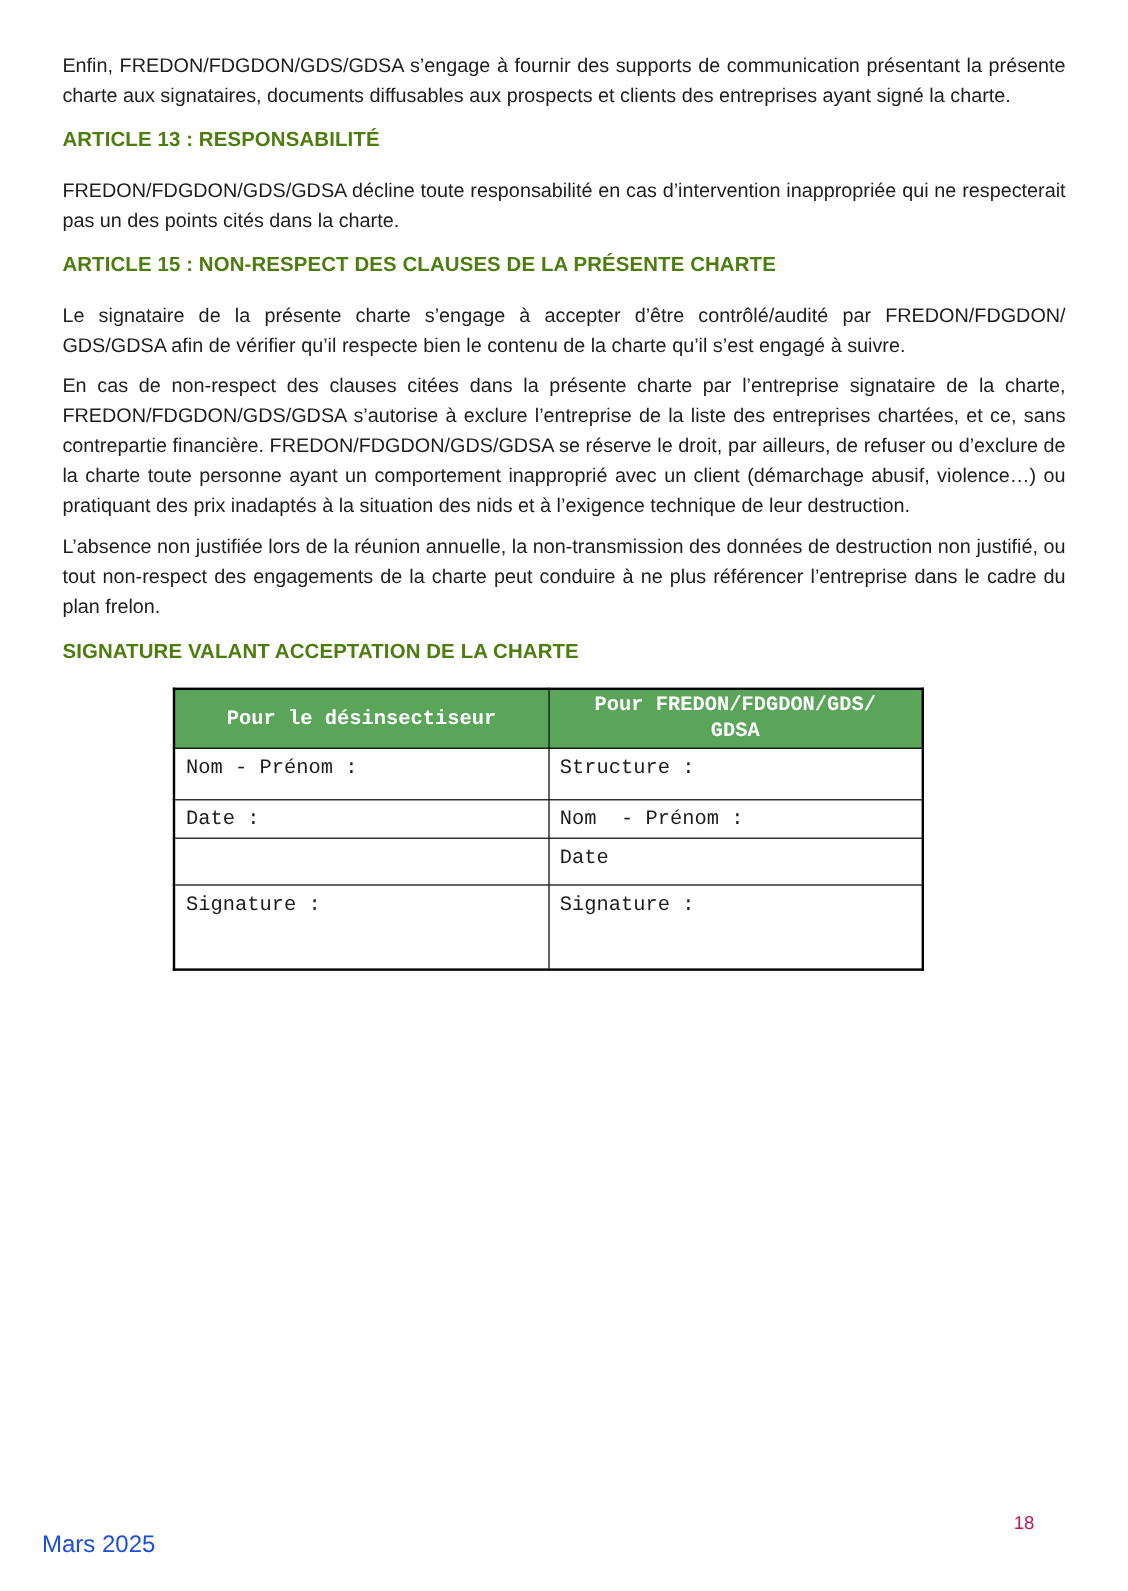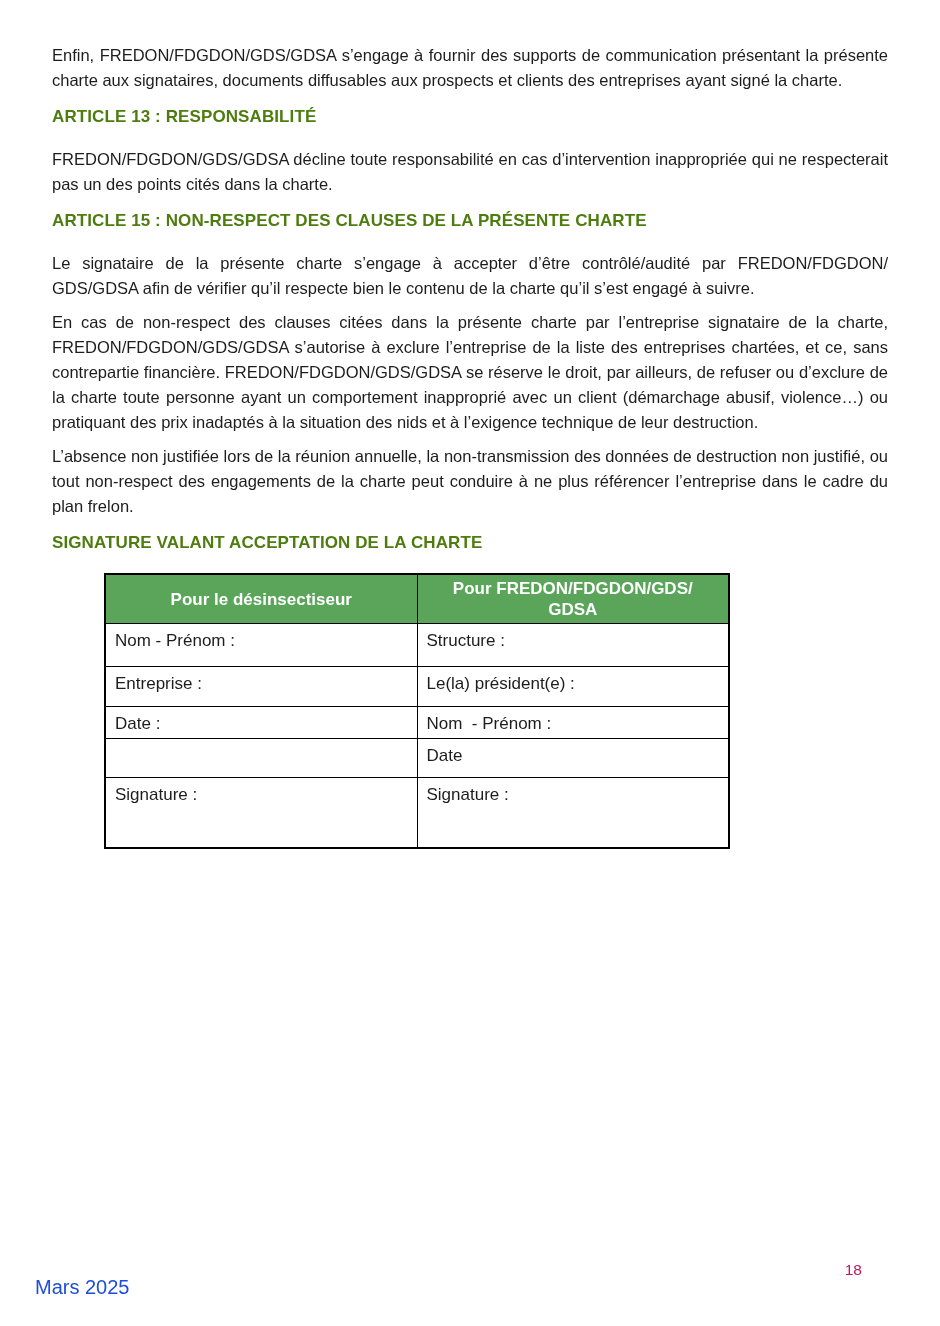--- a/index.html
+++ b/index.html
@@ -32,21 +32,22 @@
   .content h2 {
     margin: 14px 0 21px 0;
     font-size: 17px;
     line-height: 19px;
     font-weight: bold;
     color: #4d7c0f;
     letter-spacing: 0.1px;
   }
   .table-wrap {
     margin-top: 17px;
-    margin-left: 52px;
+    margin-left: 92px;
+    font-family: Liberation Mono, monospace;
   }
   table.sig-table {
     border-collapse: collapse;
     table-layout: fixed;
     width: 624px;
     border: 2px solid #000000;
   }
   table.sig-table th,
   table.sig-table td {
     border: 1px solid #000000;
@@ -134,24 +135,20 @@
             <th>Pour le désinsectiseur</th>
             <th>Pour FREDON/FDGDON/GDS/
 GDSA</th>
           </tr>
         </thead>
         <tbody>
           <tr class="row-0">
             <td>Nom - Prénom :</td>
             <td>Structure :</td>
           </tr>
-          <tr class="row-1">
-            <td>Entreprise :</td>
-            <td>Le(la) président(e) :</td>
-          </tr>
           <tr class="row-2">
             <td>Date :</td>
             <td>Nom  - Prénom :</td>
           </tr>
           <tr class="row-3">
             <td></td>
             <td>Date</td>
           </tr>
           <tr class="row-4">
             <td>Signature :</td>

